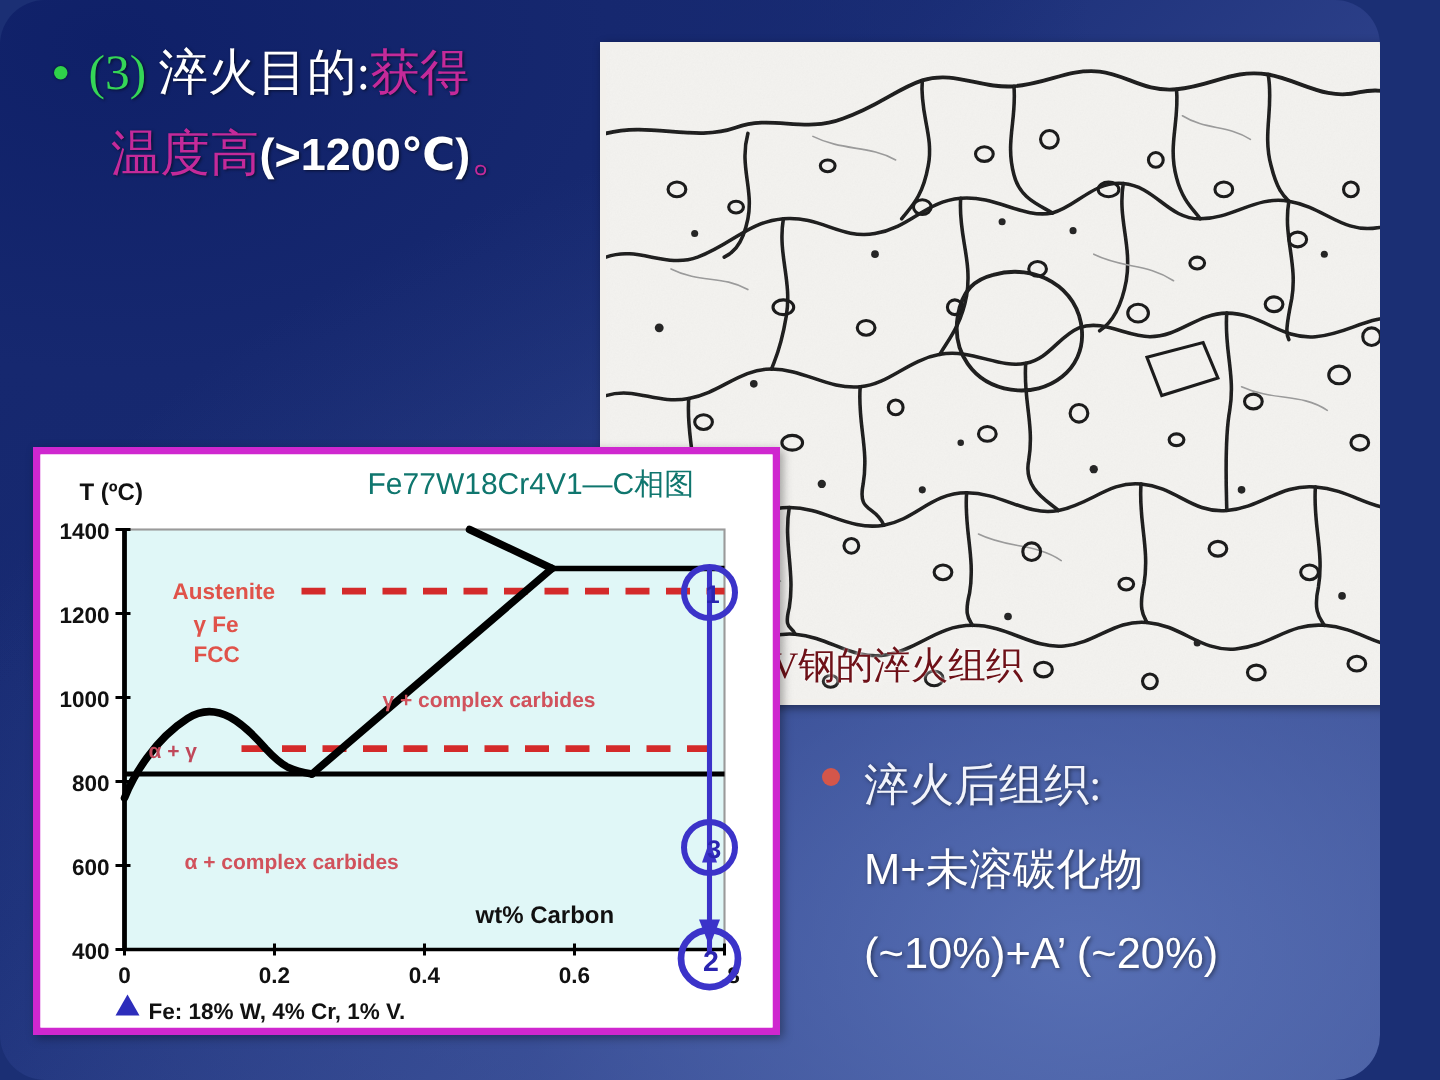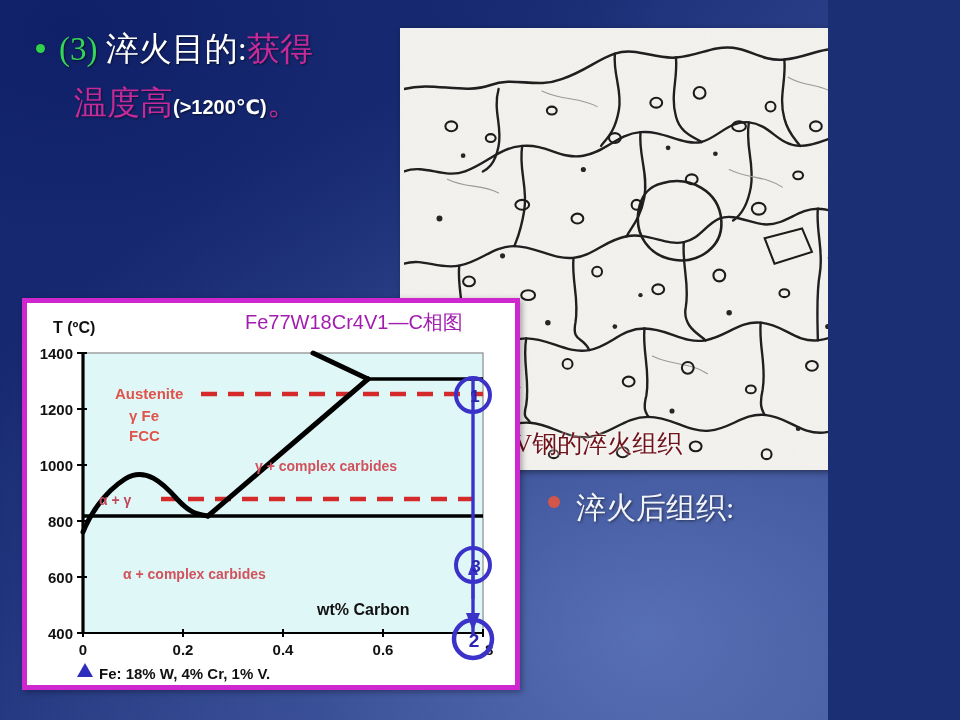--- a/index.html
+++ b/index.html
@@ -2,25 +2,26 @@
 <html><head>
 <meta charset="utf-8">
 <style>
   html,body{margin:0;padding:0;}
   body{
     width:960px;height:720px;overflow:hidden;
     font-family:"Liberation Sans","DejaVu Sans",sans-serif;
     background:#1b2f74;
   }
   #slide{
-    position:relative;width:828px;height:720px;overflow:hidden;
+    position:relative;width:920px;height:720px;overflow:hidden;
     background:
       radial-gradient(ellipse 120% 110% at 78% 88%, rgba(96,122,190,0.75) 0%, rgba(70,95,165,0.40) 34%, rgba(26,45,108,0) 72%),
       radial-gradient(ellipse 95% 80% at 8% 4%, #0f2068 0%, #16286f 38%, rgba(22,40,111,0) 75%),
       linear-gradient(135deg,#112166 0%,#1c3079 38%,#33468f 68%,#46589c 100%);
+    border-radius: 30px;
   }
 
   
   #lefttext{position:absolute;left:28px;top:22px;width:360px;}
   .bullet-row{display:flex;align-items:flex-start;}
   .dot{
     width:9px;height:9px;border-radius:50%;background:#2fd24a;
     margin:22px 14px 0 8px;flex:none;box-shadow:0 0 2px rgba(0,0,0,.6);
   }
   .l1{
@@ -30,40 +31,40 @@
   }
   .l1 .num{color:#35d657;}
   .l1 .mag{color:#c42a9a;}
   .cont{
     font-family:"Liberation Serif","DejaVu Serif",serif;
     font-size:33px;line-height:54px;color:#c42a9a;white-space:nowrap;
     padding-left:46px;text-shadow:1px 1px 2px rgba(0,0,0,.5);
   }
   .cont .whitebold{
     color:#ffffff;font-family:"Liberation Sans","DejaVu Sans",sans-serif;
-    font-weight:bold;font-size:20px;text-shadow:1px 1px 2px rgba(0,0,0,.55);
+    font-weight:bold;font-size:30px;text-shadow:1px 1px 2px rgba(0,0,0,.55);
   }
 
   
   #micro-wrap{
     position:absolute;left:400px;top:28px;width:546px;height:442px;
     background:#f2f0ec;padding:4px;box-sizing:border-box;
     box-shadow:2px 2px 6px rgba(0,0,0,.45);
   }
   #micro{position:relative;width:100%;height:100%;overflow:hidden;background:#f4f3f0;}
   #micro svg{display:block;width:100%;height:100%;}
   #micro-caption{
     position:absolute;left:24px;bottom:6px;width:100%;
     font-family:"Liberation Serif","DejaVu Serif",serif;
     font-size:25px;color:#6e1118;white-space:nowrap;
     text-shadow:0 0 2px rgba(255,255,255,.9),0 0 4px rgba(255,255,255,.7);
   }
 
   
-  #righttext{position:absolute;left:548px;top:480px;width:400px;}
+  #righttext{position:absolute;left:548px;top:496px;width:400px;}
   .r-row{display:flex;align-items:flex-start;}
   .sq{width:12px;height:12px;border-radius:50%;background:#d4564a;margin:16px 16px 0 0;flex:none;}
   .rt{
     font-family:"Liberation Serif","DejaVu Serif",serif;
     font-size:30px;line-height:56px;color:#f2f4fb;white-space:nowrap;
     text-shadow:1px 1px 3px rgba(0,0,0,.55);
   }
   .rt2{
     font-family:"Liberation Sans","DejaVu Sans",sans-serif;
     font-size:29px;line-height:56px;color:#ffffff;white-space:nowrap;
@@ -74,21 +75,21 @@
   #pd-outer{
     position:absolute;left:22px;top:298px;width:498px;height:392px;
     background:#ffffff;border:5px solid #cf27cf;box-sizing:border-box;
     box-shadow:2px 2px 6px rgba(0,0,0,.35);
   }
   #pd{position:relative;width:100%;height:100%;background:#fff;}
   #pd svg{display:block;width:100%;height:100%;}
   #pd-title{
     position:absolute;left:218px;top:6px;
     font-family:"Liberation Sans","DejaVu Sans",sans-serif;
-    font-size:20px;color:#a21caf;white-space:nowrap;letter-spacing:0px;
+    font-size:20px;color:#0f766e;white-space:nowrap;letter-spacing:0px;
   }
 </style>
 </head>
 <body>
 
 <div id="slide">
 
   <div id="lefttext">
     <div class="bullet-row">
       <div class="dot"></div>
@@ -223,20 +224,22 @@
       </svg>
       <div id="micro-caption">W18Cr4V钢的淬火组织</div>
     </div>
   </div>
 
   <div id="righttext">
     <div class="r-row">
       <div class="sq"></div>
       <div class="rt">淬火后组织:</div>
     </div>
+    <div class="rt2">M+未溶碳化物</div>
+    <div class="rt2">(~10%)+A’ (~20%)</div>
   </div>
 
   <div id="pd-outer">
     <div id="pd">
       <svg viewBox="0 0 488 382">
 
         <rect x="56" y="50" width="400" height="280" fill="#e0f7f7" stroke="#9a9a9a" stroke-width="1.4"></rect>
 
         <line x1="56" y1="50" x2="56" y2="330" stroke="#000" stroke-width="3.2"></line>
         <line x1="56" y1="330" x2="456" y2="330" stroke="#000" stroke-width="2.2"></line>

